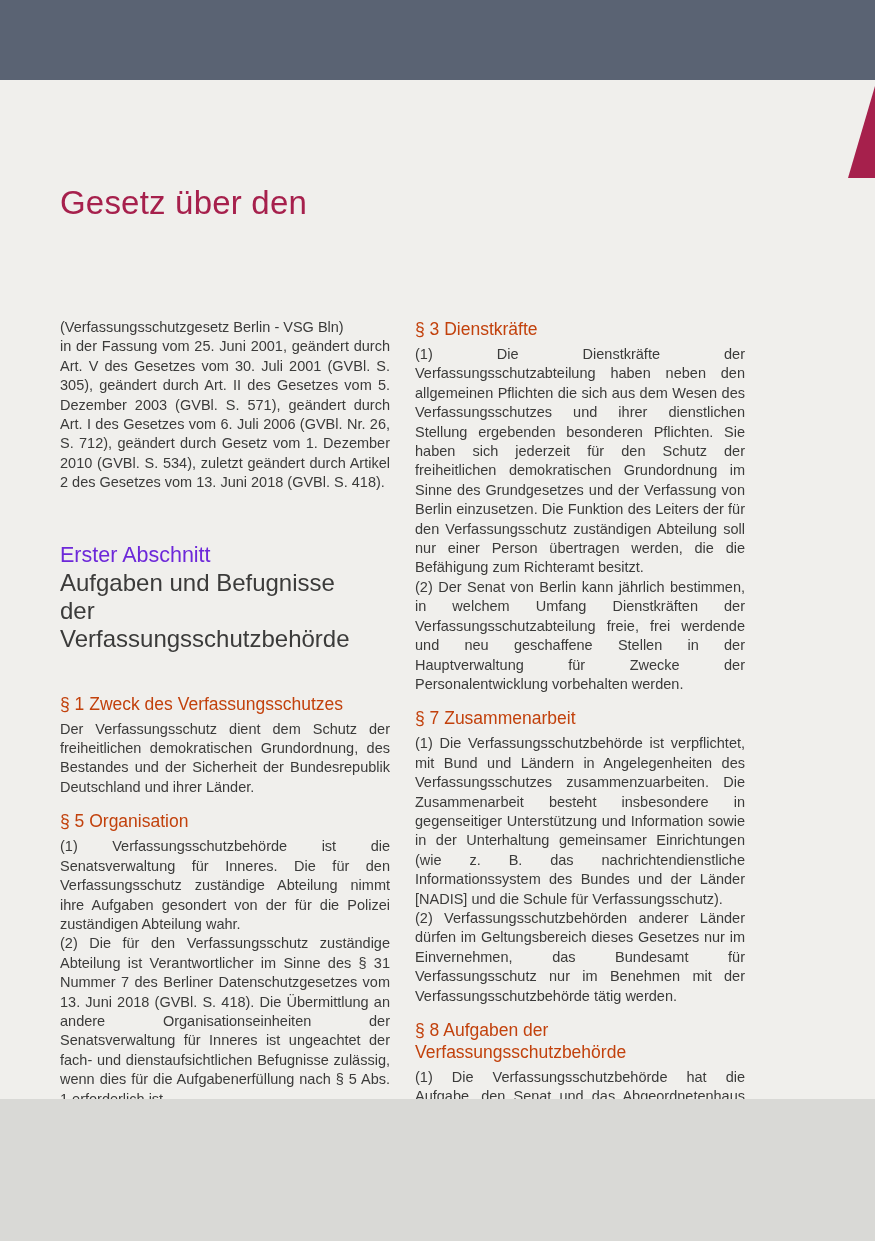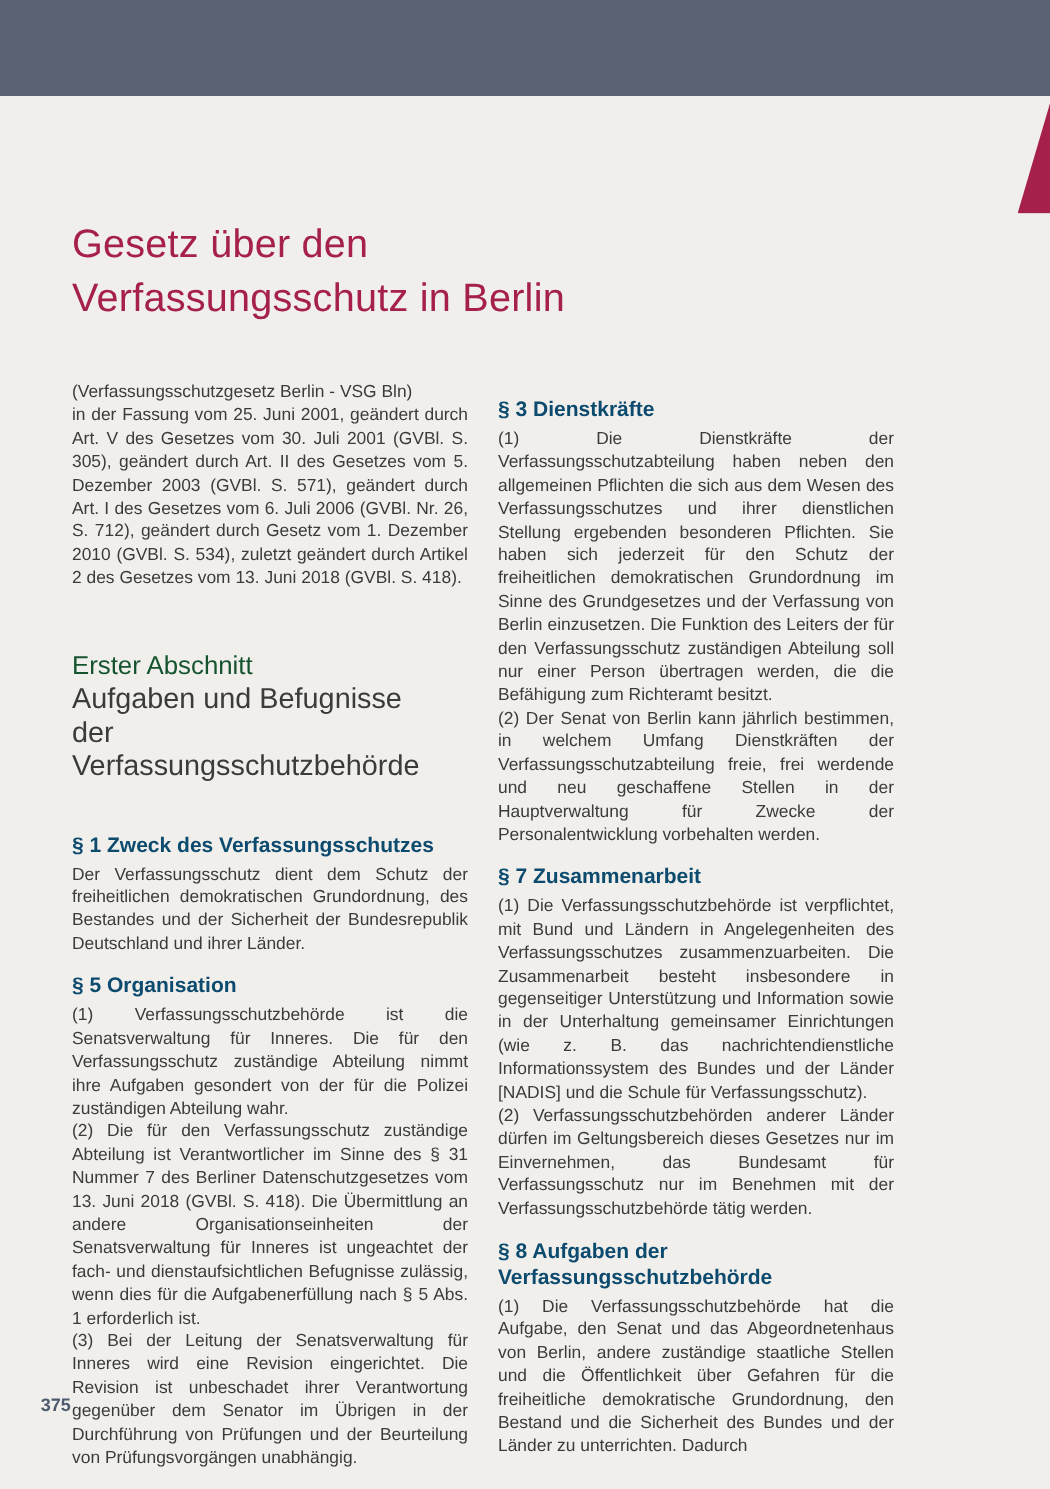--- a/index.html
+++ b/index.html
@@ -1,19 +1,19 @@
 <!DOCTYPE html>
 <html lang="de"><head>
 <meta charset="utf-8">
 <style>
   html, body { margin: 0; padding: 0; background: #d9d9d6; }
   .page {
     position: relative;
     width: 875px;
-    height: 1241px;
+    height: 1099px;
     margin: 0 auto;
     background: #f0efec;
     overflow: hidden;
     font-family: "Liberation Sans", sans-serif;
     color: #3b3b3a;
   }
   .header-bar {
     position: absolute;
     top: 0; left: 0;
     width: 100%;
@@ -55,39 +55,39 @@
     white-space: pre-line;
     hyphens: auto;
     -webkit-hyphens: auto;
     margin: 0;
   }
   .intro { margin-bottom: 48px; }
   .section-block { margin-bottom: 40px; }
   .section-kicker {
     font-size: 21.5px;
     line-height: 28px;
-    color: #14532d;
+    color: #6d28d9;
     margin: 0;
     font-weight: 400;
   }
   .section-title {
     font-size: 24px;
     line-height: 28px;
     color: #3b3b3a;
     margin: 0;
     font-weight: 400;
     max-width: 310px;
   }
   .para { margin: 0 0 13px 0; }
   .para-heading {
     font-size: 17.5px;
     line-height: 22px;
-    font-weight: 700;
-    color: #0c4a6e;
-    margin: 12px 0 5px 0;
+    font-weight: 400;
+    color: #c2410c;
+    margin: 0 0 5px 0;
   }
   .page-number {
     position: absolute;
     left: 34px;
     top: 1163px;
     font-size: 15px;
     font-weight: bold;
     color: #4e5c6d;
   }
 </style>
@@ -95,21 +95,20 @@
 <body>
 
 <div class="page">
 
   <div class="header-bar"></div>
 
   <div class="corner-flag"></div>
 
   <h1 class="doc-title">
     <span>Gesetz über den</span><br>
-    <span>Verfassungsschutz in Berlin</span>
   </h1>
 
   <div class="content">
 
     <div class="col">
 
       <p class="body-text intro">(Verfassungsschutzgesetz Berlin - VSG Bln)
 in der Fassung vom 25. Juni 2001, geändert durch Art. V des Gesetzes vom 30. Juli 2001 (GVBl. S. 305), geändert durch Art. II des Gesetzes vom 5. Dezember 2003 (GVBl. S. 571), geändert durch Art. I des Gesetzes vom 6. Juli 2006 (GVBl. Nr. 26, S. 712), geändert durch Gesetz vom 1. Dezember 2010 (GVBl. S. 534), zuletzt geändert durch Artikel 2 des Gesetzes vom 13. Juni 2018 (GVBl. S. 418).</p>
 
       <div class="section-block">

